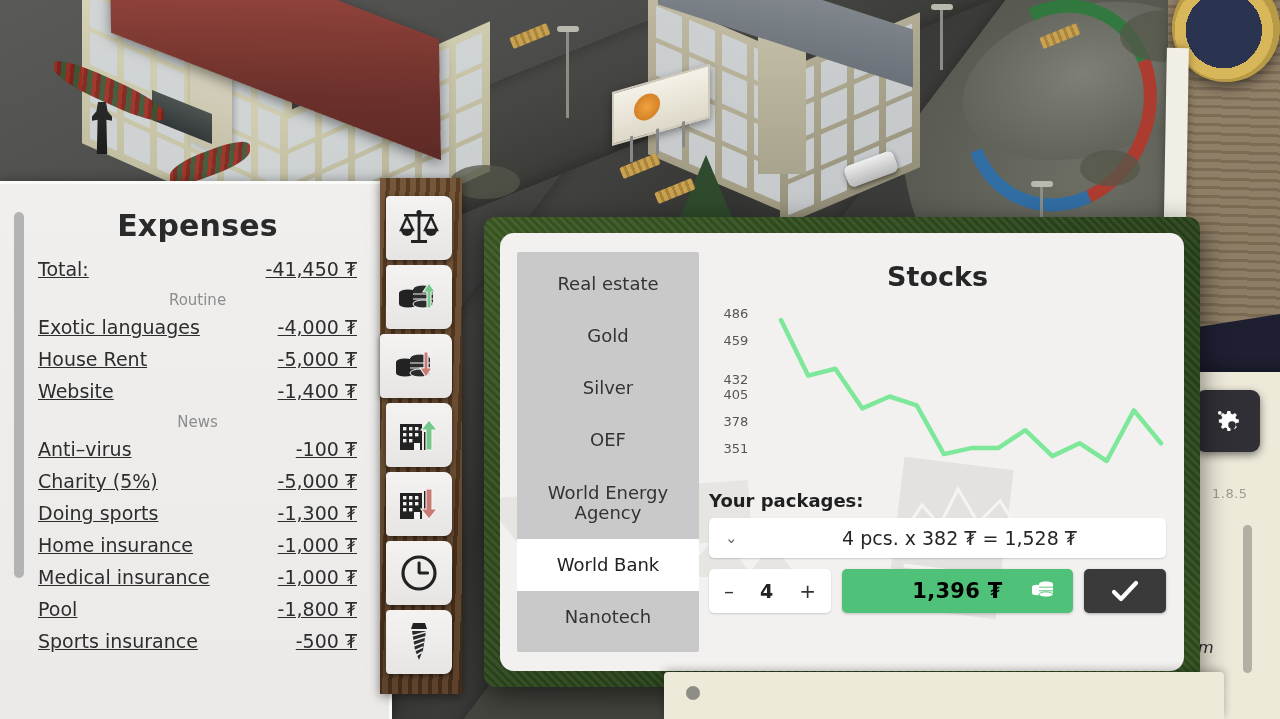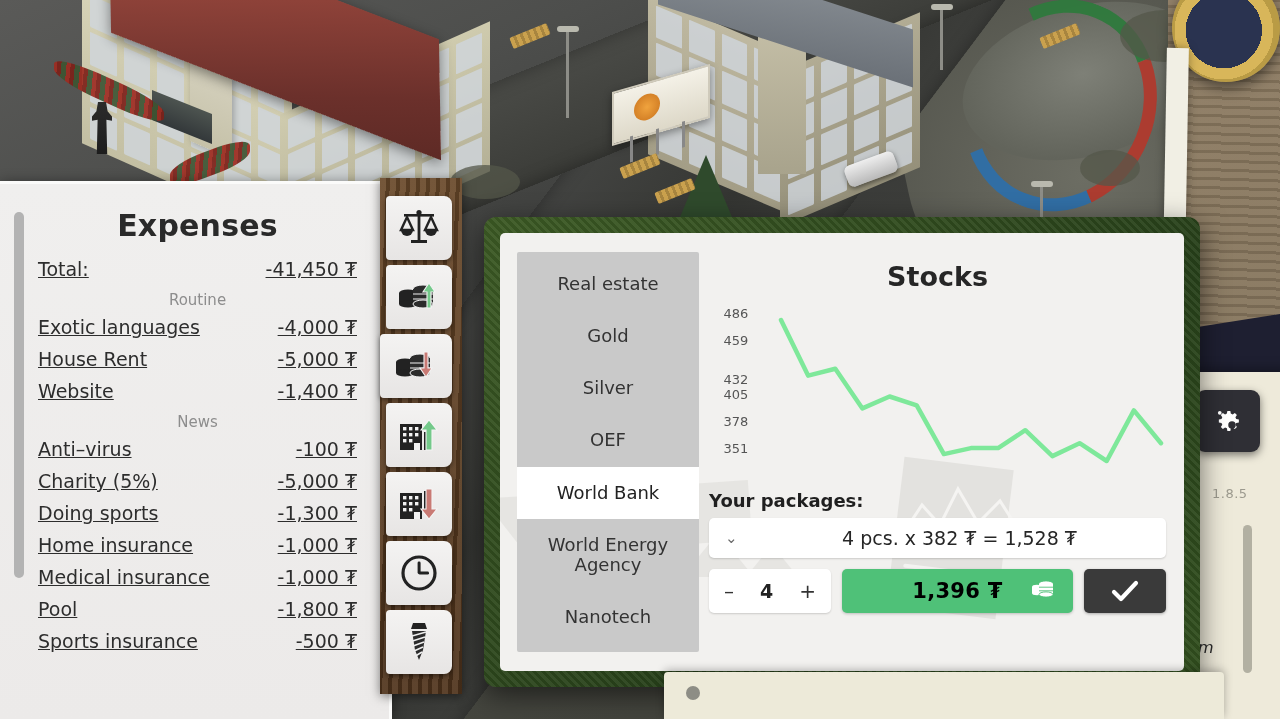--- a/index.html
+++ b/index.html
@@ -247,21 +247,21 @@
     position: absolute; left: 484px; top: 217px; width: 716px; height: 470px;
     background:
       repeating-linear-gradient(45deg, rgba(255,255,255,.05) 0 3px, rgba(0,0,0,.07) 3px 6px),
       linear-gradient(140deg,#3c5a24,#27401a 60%,#32501f);
     border-radius: 12px;
     box-shadow: 0 8px 28px rgba(0,0,0,.55);
     padding: 16px;
   }
   .stocks-body {
     position: relative; width: 100%; height: 100%;
-    background: #f2f1ef; border-radius: 5px; overflow: hidden;
+    background: #f2f1ef; border-radius: 14px; overflow: hidden;
     display: flex;
   }
   
   .wm { position: absolute; background: #e4e3e0; opacity: .9; }
   .wm-doc { position: absolute; left: 395px; top: 230px; width: 110px; height: 150px;
     background: #e3e2df; transform: rotate(7deg); }
   .wm-doc i { position:absolute; left:12px; height:4px; background:#f4f3f1; border-radius:2px; display:block;}
   .wm-arrow {
     position: absolute; left: -10px; top: 250px; width: 0; height: 0;
     border-left: 42px solid transparent; border-right: 42px solid transparent;
@@ -692,25 +692,25 @@
         </div>
         <div class="stock-item">
           <span>Gold</span>
         </div>
         <div class="stock-item">
           <span>Silver</span>
         </div>
         <div class="stock-item">
           <span>OEF</span>
         </div>
+        <div class="stock-item">
+          <span>World Energy Agency</span>
+        </div>
         <div class="stock-item active">
           <span>World Bank</span>
-        </div>
-        <div class="stock-item">
-          <span>World Energy Agency</span>
         </div>
         <div class="stock-item">
           <span>Nanotech</span>
         </div>
       </div>
 
       <div class="stocks-right">
         <div class="stocks-title">Stocks</div>
 
         <div class="chart-wrap">

